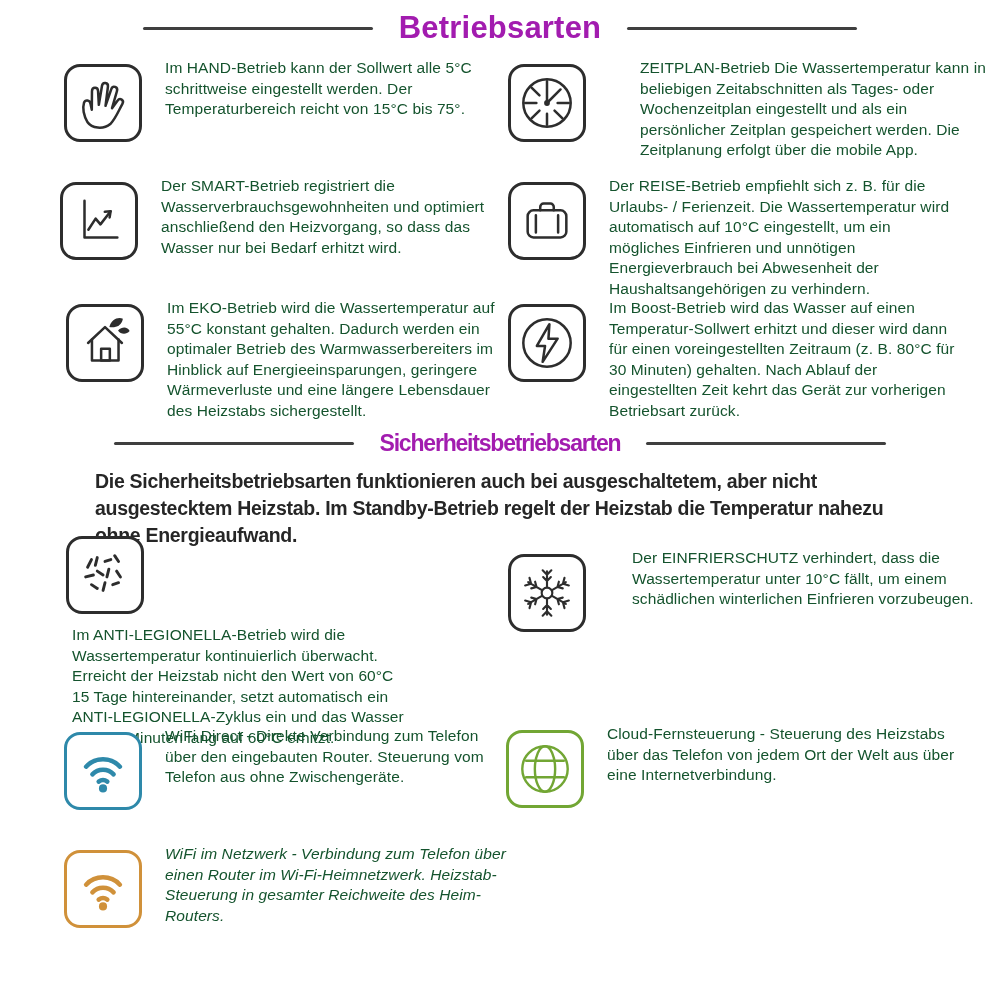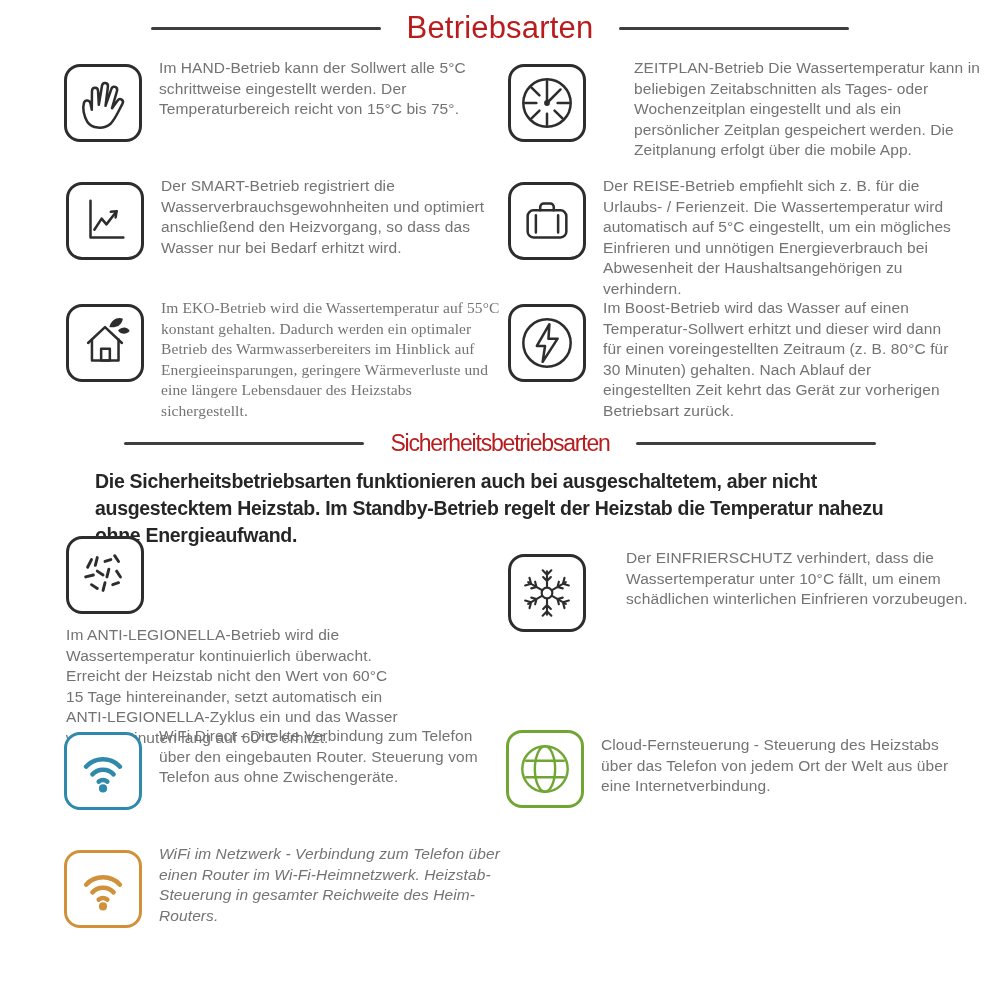--- a/index.html
+++ b/index.html
@@ -3,30 +3,30 @@
 <meta charset="utf-8">
 <style>
   html,body{margin:0;padding:0;background:#fff;}
   .sheet{
     position:relative;width:1000px;height:1000px;margin:0 auto;background:#ffffff;
     font-family:"Liberation Sans",sans-serif;color:#4f4f4f;overflow:hidden;
   }
   
   .rule-title{position:absolute;left:0;right:0;display:flex;align-items:center;justify-content:center;gap:26px;}
   .rule{height:3px;background:#3f3f3f;border-radius:2px;}
-  .rt-text{font-weight:normal;color:#b91c1c;white-space:nowrap;}
+  .rt-text{font-weight:bold;color:#a21caf;white-space:nowrap;}
   .t1 .rt-text{font-size:31px;letter-spacing:0.2px;}
   .t2 .rt-text{font-size:23px;letter-spacing:-1.2px;}
   .t3 .rt-text{font-size:29px;letter-spacing:-0.8px;}
   .t1 .rule{width:230px;}
   .t2 .rule{width:240px;}
   .t3 .rule{width:238px;}
   
   .feat{position:absolute;display:flex;align-items:flex-start;gap:17px;}
-  .feat p{margin:-6px 0 0 0;font-size:15.5px;line-height:20.5px;color:#737373;letter-spacing:0.1px;}
+  .feat p{margin:-6px 0 0 6px;font-size:15.5px;line-height:20.5px;color:#14532d;letter-spacing:0.1px;}
   .icon-box{
     flex:0 0 auto;width:72px;height:72px;border:3.4px solid currentColor;border-radius:16px;
     display:flex;align-items:center;justify-content:center;color:#2d2d2d;background:#fff;
   }
   .icon-box svg{display:block;}
   .ico{stroke:currentColor;fill:none;stroke-width:2.6;stroke-linecap:round;stroke-linejoin:round;}
   .ico .fill{fill:currentColor;stroke:none;}
   .ico.thick{stroke-width:4.6;}
   
   .intro{
@@ -61,43 +61,43 @@
       <svg class="ico" width="58" height="58" viewBox="0 0 60 60">
         <circle cx="30" cy="30" r="24.5"></circle>
         <circle class="fill" cx="30" cy="30" r="3"></circle>
         <path d="M30 30 L30 7.5 M30 30 L44 16"></path>
         <path d="M41 30 L52.5 30 M37.8 37.8 L46 46 M30 41 L30 52.5 M22.2 37.8 L14 46 M19 30 L7.5 30 M22.2 22.2 L14 14"></path>
       </svg>
     </div>
     <p style="width:352px;">ZEITPLAN-Betrieb Die Wassertemperatur kann in beliebigen Zeitabschnitten als Tages- oder Wochenzeitplan eingestellt und als ein persönlicher Zeitplan gespeichert werden. Die Zeitplanung erfolgt über die mobile App.</p>
   </div>
 
-  <div class="feat" style="left:66px;top:182px;">
+  <div class="feat" style="left:60px;top:182px;">
     <div class="icon-box">
       <svg class="ico" width="58" height="58" viewBox="0 0 60 60">
         <path d="M15 9 L15 47 L49 47"></path>
         <path d="M19 39 L26.5 27.5 L31.5 33.5 L42 20"></path>
         <path d="M36 20.5 L42 20 L41 26.3"></path>
       </svg>
     </div>
     <p style="width:340px;">Der SMART-Betrieb registriert die Wasserverbrauchsgewohnheiten und optimiert anschließend den Heizvorgang, so dass das Wasser nur bei Bedarf erhitzt wird.</p>
   </div>
 
   <div class="feat" style="left:508px;top:182px;">
     <div class="icon-box">
       <svg class="ico" width="58" height="58" viewBox="0 0 60 60">
         <rect x="10" y="19" width="40" height="28" rx="6"></rect>
         <path d="M23 19 V15.5 A3.5 3.5 0 0 1 26.5 12 H33.5 A3.5 3.5 0 0 1 37 15.5 V19"></path>
         <path d="M18.5 24 V42 M41.5 24 V42"></path>
       </svg>
     </div>
-    <p style="width:352px;">Der REISE-Betrieb empfiehlt sich z. B. für die Urlaubs- / Ferienzeit. Die Wassertemperatur wird automatisch auf 5°C eingestellt, um ein mögliches Einfrieren und unnötigen Energieverbrauch bei Abwesenheit der Haushaltsangehörigen zu verhindern.</p>
-  </div>
-
-  <div class="feat" style="left:66px;top:304px;font-family:Liberation Serif, serif;">
+    <p style="width:352px;">Der REISE-Betrieb empfiehlt sich z. B. für die Urlaubs- / Ferienzeit. Die Wassertemperatur wird automatisch auf 10°C eingestellt, um ein mögliches Einfrieren und unnötigen Energieverbrauch bei Abwesenheit der Haushaltsangehörigen zu verhindern.</p>
+  </div>
+
+  <div class="feat" style="left:66px;top:304px;">
     <div class="icon-box">
       <svg class="ico" width="58" height="58" viewBox="0 0 60 60">
         <path d="M12.5 30 L30 13.5 L47.5 30"></path>
         <path d="M16.5 26.5 L16.5 48 L44 48 L44 26.5"></path>
         <rect x="26" y="36" width="9" height="12"></rect>
         <path class="fill" d="M34.5 13.5 C36.5 5.5 43 3 48.5 4.8 C47.5 11.5 41 14.8 34.5 13.5 Z"></path>
         <path class="fill" d="M43.5 17 C48 12.5 53.5 13.5 55.5 17.5 C52 21.8 46 21 43.5 17 Z"></path>
       </svg>
     </div>
     <p style="width:340px;">Im EKO-Betrieb wird die Wassertemperatur auf 55°C konstant gehalten. Dadurch werden ein optimaler Betrieb des Warmwasserbereiters im Hinblick auf Energieeinsparungen, geringere Wärmeverluste und eine längere Lebensdauer des Heizstabs sichergestellt.</p>
@@ -173,21 +173,21 @@
       <svg class="ico thick" width="58" height="58" viewBox="0 0 60 60">
         <path d="M12.5 25.5 A24 24 0 0 1 47.5 25.5"></path>
         <path d="M19 33.5 A15 15 0 0 1 41 33.5"></path>
         <path d="M25.5 41 A7.5 7.5 0 0 1 34.5 41"></path>
         <circle class="fill" cx="30" cy="48" r="4.2"></circle>
       </svg>
     </div>
     <p style="width:340px;">WiFi Direct - Direkte Verbindung zum Telefon über den eingebauten Router. Steuerung vom Telefon aus ohne Zwischengeräte.</p>
   </div>
 
-  <div class="feat" style="left:506px;top:730px;align-items:center;">
+  <div class="feat" style="left:506px;top:730px;">
     <div class="icon-box" style="color: rgb(114, 166, 52);">
       <svg class="ico" width="58" height="58" viewBox="0 0 60 60" style="stroke-width:2.5;">
         <circle cx="30" cy="30" r="23.5"></circle>
         <ellipse cx="30" cy="30" rx="10.5" ry="23.5"></ellipse>
         <path d="M10.5 21.5 H49.5"></path>
         <path d="M10.5 38.5 H49.5"></path>
       </svg>
     </div>
     <p style="width:352px;">Cloud-Fernsteuerung - Steuerung des Heizstabs über das Telefon von jedem Ort der Welt aus über eine Internetverbindung.</p>
   </div>

